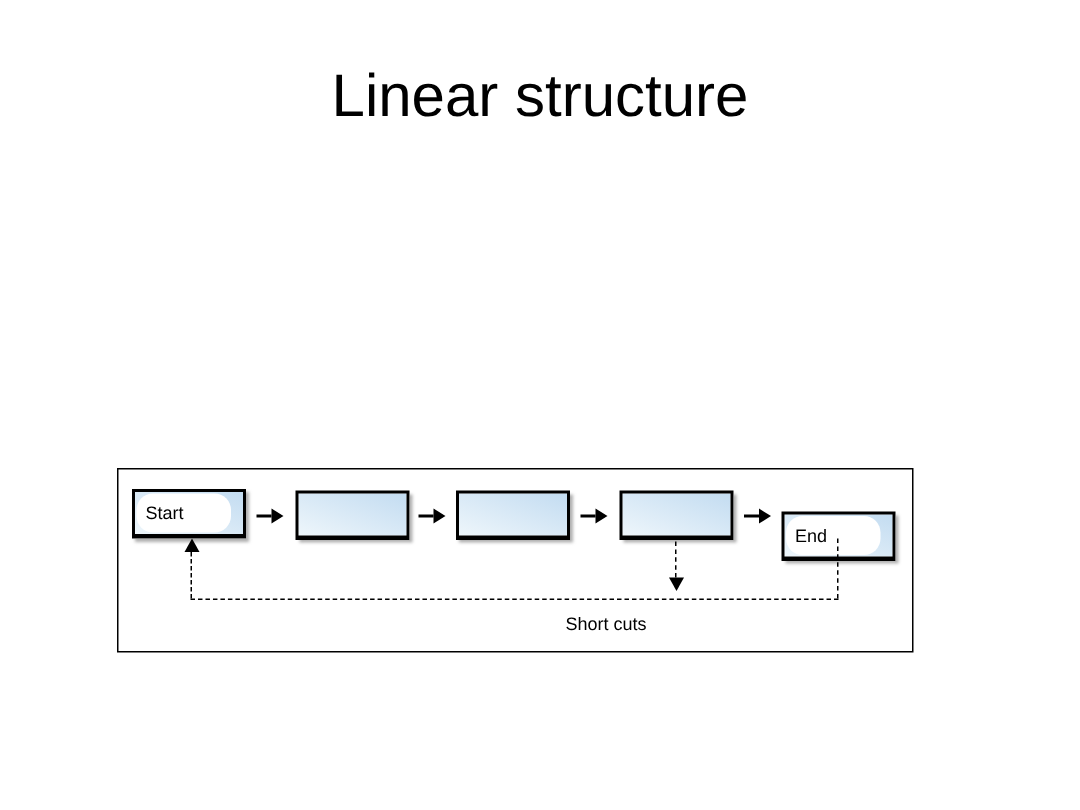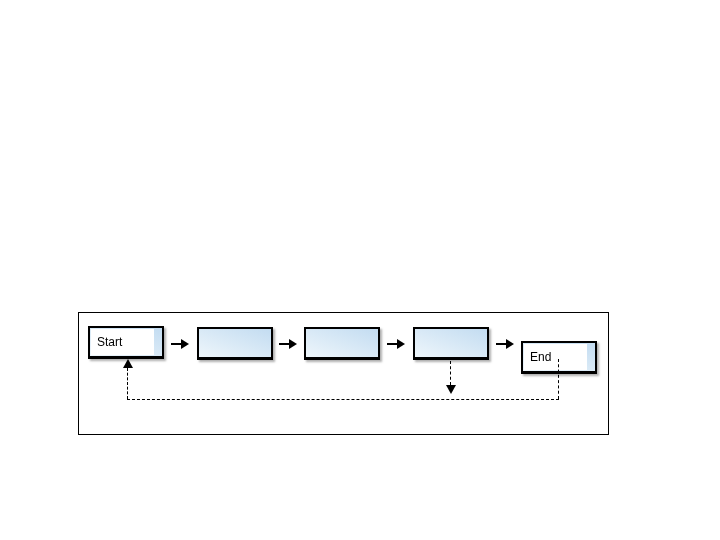--- a/index.html
+++ b/index.html
@@ -59,20 +59,21 @@
     position: absolute;
     left: 1px; top: 1px; bottom: 1px; right: 8px;
     background: #ffffff;
     display: flex;
     align-items: center;
     padding-left: 6px;
     font-size: 12px;
     line-height: 1;
     color: #000;
     white-space: nowrap;
+    border-radius: 11px;
   }
   
   .fwd {
     position: absolute;
     top: 26px;
     width: 18px;
     height: 10px;
     display: flex;
     align-items: center;
   }
@@ -137,20 +138,21 @@
     font-size: 12px;
     line-height: 1.2;
     color: #000;
   }
 </style>
 </head>
 <body>
 
 <div class="slide">
 
+  <h1 class="title">Linear structure</h1>
 
   <div class="diagram">
 
     <div class="node node-start">
       <div class="node-face">Start</div>
     </div>
     <div class="node node-2"></div>
     <div class="node node-3"></div>
     <div class="node node-4"></div>
     <div class="node node-end">
@@ -174,16 +176,17 @@
         <span class="head"></span>
       </div>
 
     <div class="tri-up"></div>
     <div class="dash-v v-start"></div>
     <div class="dash-v v-b4"></div>
     <div class="tri-down"></div>
     <div class="dash-v v-end"></div>
     <div class="h-line"></div>
 
+    <div class="shortcut-label">Short cuts</div>
 
   </div>
 
 </div>
 
 </body></html>

